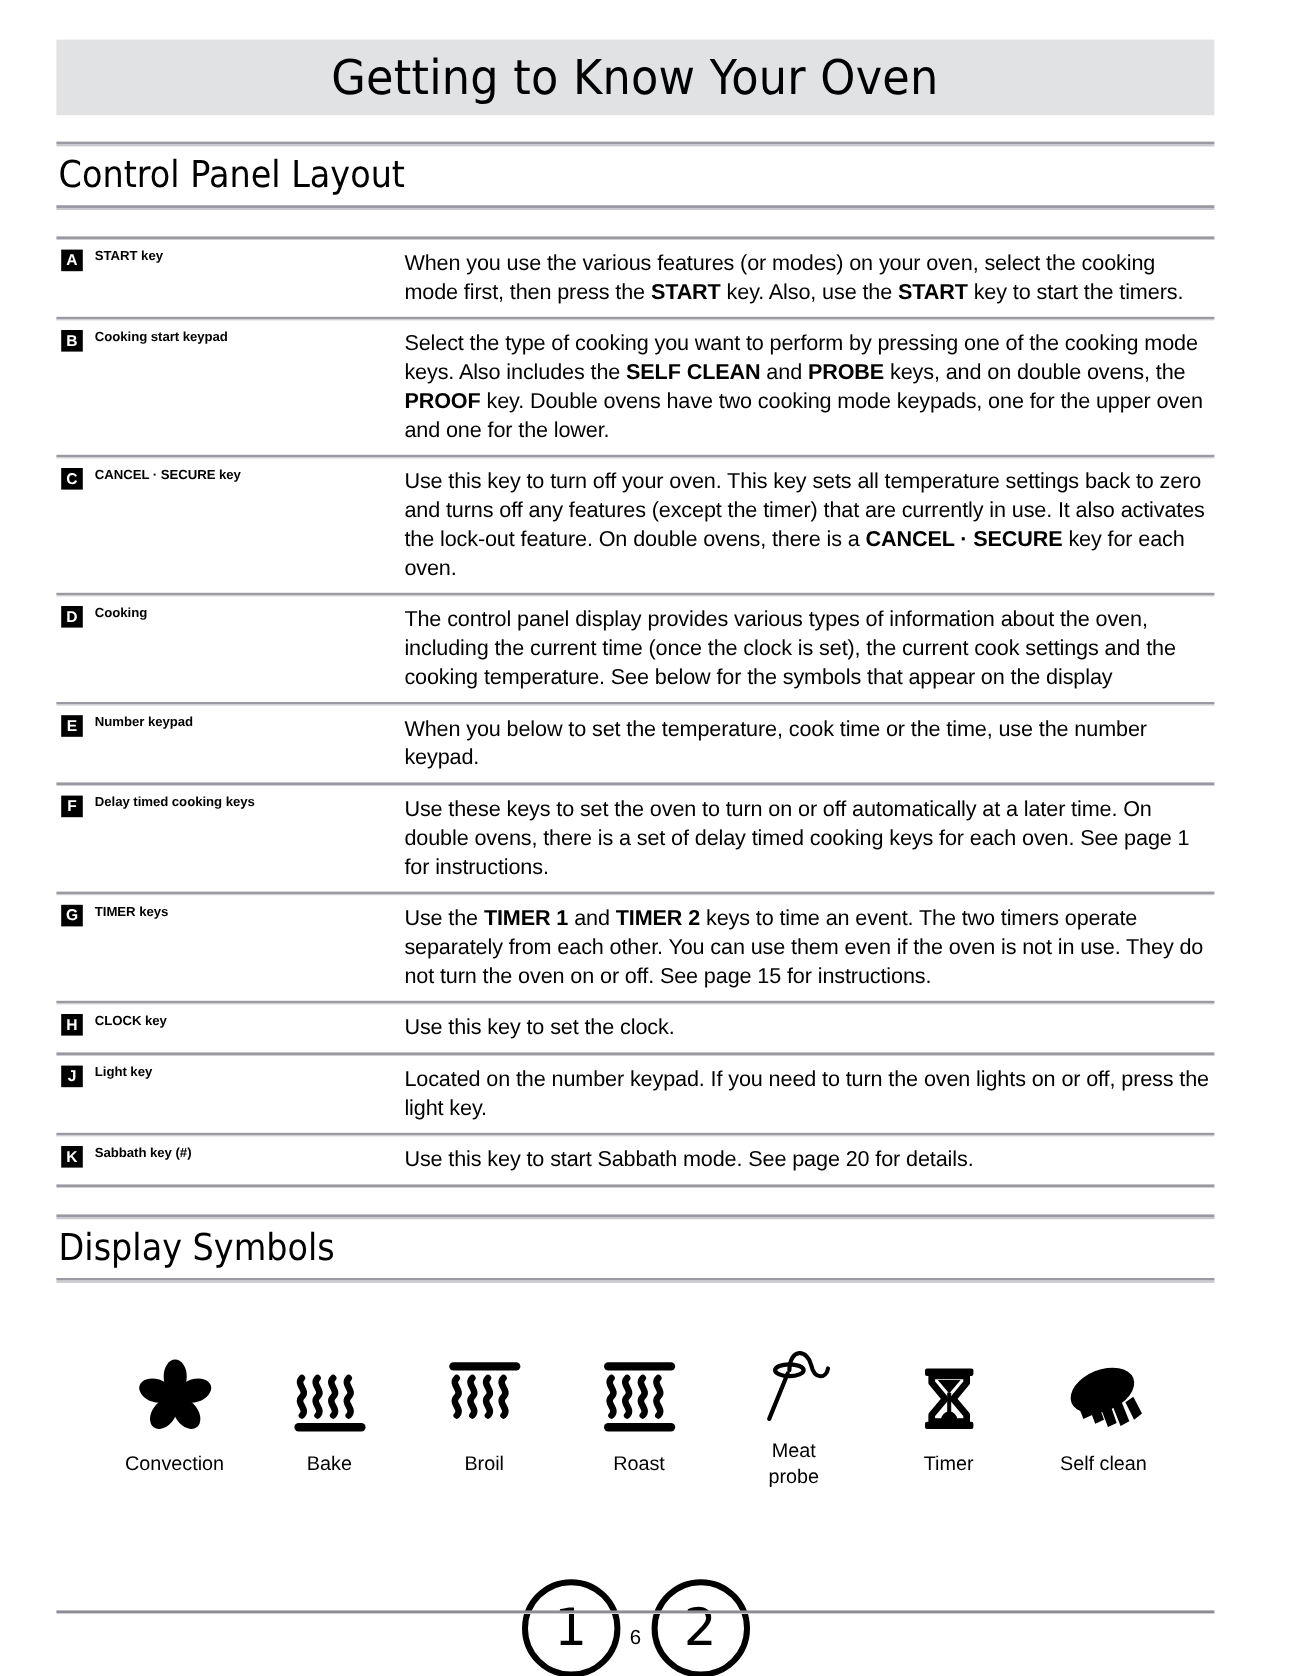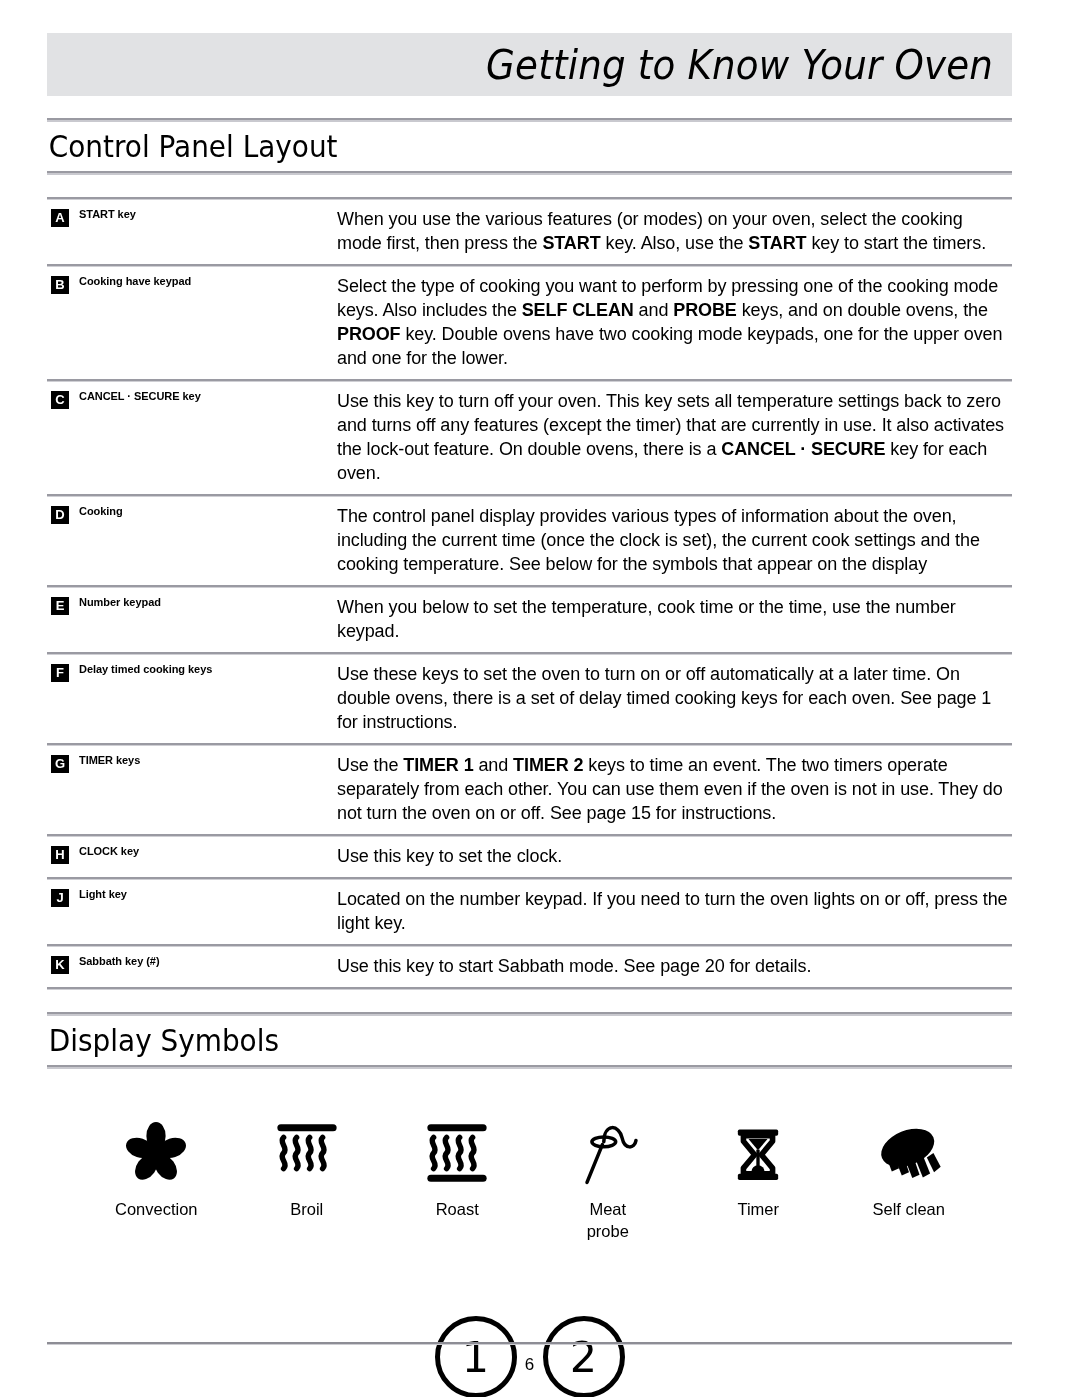--- a/index.html
+++ b/index.html
@@ -23,22 +23,21 @@
     height: 1397px;
   }
 
   
   .banner {
     background: #e1e2e4;
     height: 63px;
     margin-top: 33px;
     display: flex;
     align-items: center;
-    justify-content: flex-end;
-    font-style: italic;
+    justify-content: center;
   }
   .banner-title {
     font-family: "DejaVu Sans", sans-serif;
     font-size: 40px;
     font-weight: 400;
     letter-spacing: 0.2px;
     transform: scaleX(0.93);
     white-space: nowrap;
   }
 
@@ -113,21 +112,21 @@
   .row-sep {
     height: 3px;
     padding: 0 !important;
     background: linear-gradient(to bottom,#9a9aa2 0 2px,#cfcfd4 2px 3px);
   }
 
   
   .symbols {
     margin-top: 38px;
     display: flex;
-    align-items: flex-start;
+    align-items: center;
     justify-content: space-between;
     padding: 0 28px 0 34px;
   }
   .sym {
     flex: 1 1 0;
     text-align: center;
   }
   .sym-art {
     height: 92px;
     display: flex;
@@ -199,21 +198,21 @@
           <tr class="spec-row">
             <td class="cell-badge"><span class="badge">A</span></td>
             <td class="cell-term">START key</td>
             <td class="cell-desc">When you use the various features (or modes) on your oven, select the cooking mode first, then press the <b>START</b> key. Also, use the <b>START</b> key to start the timers.</td>
           </tr>
           <tr>
             <td class="row-sep" colspan="3"></td>
           </tr>
           <tr class="spec-row">
             <td class="cell-badge"><span class="badge">B</span></td>
-            <td class="cell-term">Cooking have keypad</td>
+            <td class="cell-term">Cooking start keypad</td>
             <td class="cell-desc">Select the type of cooking you want to perform by pressing one of the cooking mode keys. Also includes the <b>SELF CLEAN</b> and <b>PROBE</b> keys, and on double ovens, the <b>PROOF</b> key. Double ovens have two cooking mode keypads, one for the upper oven and one for the lower.</td>
           </tr>
           <tr>
             <td class="row-sep" colspan="3"></td>
           </tr>
           <tr class="spec-row">
             <td class="cell-badge"><span class="badge">C</span></td>
             <td class="cell-term">CANCEL · SECURE key</td>
             <td class="cell-desc">Use this key to turn off your oven. This key sets all temperature settings back to zero and turns off any features (except the timer) that are currently in use. It also activates the lock-out feature. On double ovens, there is a <b>CANCEL · SECURE</b> key for each oven.</td>
           </tr>
@@ -297,20 +296,32 @@
                 <ellipse cx="28" cy="43" rx="13" ry="19" transform="rotate(288 28 43)"></ellipse>
                 <circle cx="50" cy="50" r="8"></circle>
               </g>
             </svg>
           </div>
           <div class="sym-label">Convection</div>
         </div>
         <div class="sym">
           <div class="sym-art">
             <svg width="78" height="78" viewBox="0 0 100 100" xmlns="http://www.w3.org/2000/svg">
+              <path d="M20 30 c -7 7 7 13 0 20 c -7 7 7 13 0 20" fill="none" stroke="#000" stroke-width="7" stroke-linecap="round"></path>
+              <path d="M36.7 30 c -7 7 7 13 0 20 c -7 7 7 13 0 20" fill="none" stroke="#000" stroke-width="7" stroke-linecap="round"></path>
+              <path d="M53.4 30 c -7 7 7 13 0 20 c -7 7 7 13 0 20" fill="none" stroke="#000" stroke-width="7" stroke-linecap="round"></path>
+              <path d="M70 30 c -7 7 7 13 0 20 c -7 7 7 13 0 20" fill="none" stroke="#000" stroke-width="7" stroke-linecap="round"></path>
+              <rect x="12" y="78" width="76" height="9" rx="4.5" fill="#000"></rect>
+            </svg>
+          </div>
+          <div class="sym-label">Bake</div>
+        </div>
+        <div class="sym">
+          <div class="sym-art">
+            <svg width="78" height="78" viewBox="0 0 100 100" xmlns="http://www.w3.org/2000/svg">
               <rect x="12" y="13" width="76" height="9" rx="4.5" fill="#000"></rect>
               <path d="M20 30 c -7 7 7 13 0 20 c -7 7 7 13 0 20" fill="none" stroke="#000" stroke-width="7" stroke-linecap="round"></path>
               <path d="M36.7 30 c -7 7 7 13 0 20 c -7 7 7 13 0 20" fill="none" stroke="#000" stroke-width="7" stroke-linecap="round"></path>
               <path d="M53.4 30 c -7 7 7 13 0 20 c -7 7 7 13 0 20" fill="none" stroke="#000" stroke-width="7" stroke-linecap="round"></path>
               <path d="M70 30 c -7 7 7 13 0 20 c -7 7 7 13 0 20" fill="none" stroke="#000" stroke-width="7" stroke-linecap="round"></path>
             </svg>
           </div>
           <div class="sym-label">Broil</div>
         </div>
         <div class="sym">

